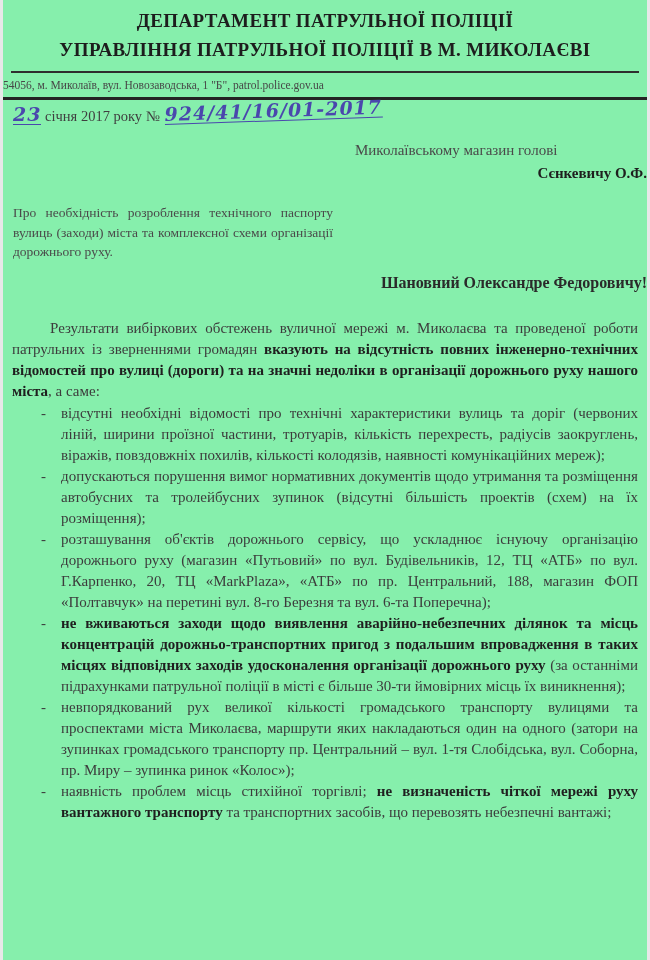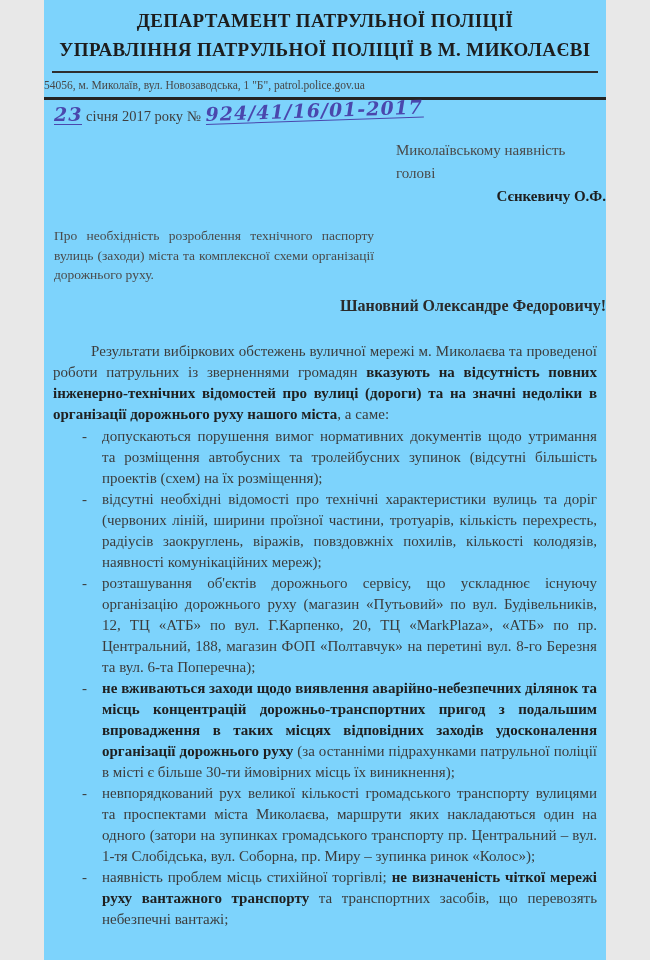--- a/index.html
+++ b/index.html
@@ -1,22 +1,22 @@
 <!DOCTYPE html>
 <html><head>
 <meta charset="utf-8">
 <style>
   * { margin: 0; padding: 0; box-sizing: border-box; }
   html, body { background: #e8e8e8; }
   .page {
     position: relative;
-    width: 562px;
+    width: 644px;
     height: 960px;
     margin: 0 auto;
-    background: #7dd3fc;
+    background: #86efac;
     overflow: hidden;
     font-family: "Liberation Serif", "DejaVu Serif", serif;
     color: #3a3a3a;
   }
   
   .letterhead { padding-top: 6px; text-align: center; }
   .letterhead .title-line {
     font-weight: bold;
     font-size: 19px;
     line-height: 29px;
@@ -126,32 +126,32 @@
   </div>
   <div class="rule-1"></div>
   <div class="address-line">54056, м. Миколаїв, вул. Новозаводська, 1 "Б", patrol.police.gov.ua</div>
   <div class="rule-2"></div>
 
   <div class="ref-line">
     <span class="handwriting" style="color:#4a47ad">23</span><span> січня 2017 року № </span><span class="handwriting hw-number" style="color:#4a47ad">924/41/16/01-2017</span>
   </div>
 
   <div class="recipient">
-    <div class="r1">Миколаївському наявність голові</div>
+    <div class="r1">Миколаївському магазин голові</div>
     <div class="r2">Сєнкевичу О.Ф.</div>
   </div>
 
   <div class="subject">Про необхідність розроблення технічного паспорту вулиць (заходи) міста та комплексної схеми організації дорожнього руху.</div>
 
   <div class="salutation">Шановний Олександре Федоровичу!</div>
 
   <p class="intro"><span>Результати вибіркових обстежень вуличної мережі м. Миколаєва та проведеної роботи патрульних із зверненнями громадян </span><b>вказують на відсутність повних інженерно-технічних відомостей про вулиці (дороги) та на значні недоліки в організації дорожнього руху нашого міста</b><span>, а саме:</span></p>
 
   <ul class="issues">
+    <li><span>відсутні необхідні відомості про технічні характеристики вулиць та доріг (червоних ліній, ширини проїзної частини, тротуарів, кількість перехресть, радіусів заокруглень, віражів, повздовжніх похилів, кількості колодязів, наявності комунікаційних мереж);</span><b></b><span></span></li>
     <li><span>допускаються порушення вимог нормативних документів щодо утримання та розміщення автобусних та тролейбусних зупинок (відсутні більшість проектів (схем) на їх розміщення);</span><b></b><span></span></li>
-    <li><span>відсутні необхідні відомості про технічні характеристики вулиць та доріг (червоних ліній, ширини проїзної частини, тротуарів, кількість перехресть, радіусів заокруглень, віражів, повздовжніх похилів, кількості колодязів, наявності комунікаційних мереж);</span><b></b><span></span></li>
     <li><span>розташування об'єктів дорожнього сервісу, що ускладнює існуючу організацію дорожнього руху (магазин «Путьовий» по вул. Будівельників, 12, ТЦ «АТБ» по вул. Г.Карпенко, 20, ТЦ «MarkPlaza», «АТБ» по пр. Центральний, 188, магазин ФОП «Полтавчук» на перетині вул. 8-го Березня та вул. 6-та Поперечна);</span><b></b><span></span></li>
     <li><span></span><b>не вживаються заходи щодо виявлення аварійно-небезпечних ділянок та місць концентрацій дорожньо-транспортних пригод з подальшим впровадження в таких місцях відповідних заходів удосконалення організації дорожнього руху</b><span> (за останніми підрахунками патрульної поліції в місті є більше 30-ти ймовірних місць їх виникнення);</span></li>
     <li><span>невпорядкований рух великої кількості громадського транспорту вулицями та проспектами міста Миколаєва, маршрути яких накладаються один на одного (затори на зупинках громадського транспорту пр. Центральний – вул. 1-тя Слобідська, вул. Соборна, пр. Миру – зупинка ринок «Колос»);</span><b></b><span></span></li>
     <li><span>наявність проблем місць стихійної торгівлі; </span><b>не визначеність чіткої мережі руху вантажного транспорту</b><span> та транспортних засобів, що перевозять небезпечні вантажі;</span></li>
   </ul>
 
 </div>
 
 </body></html>

